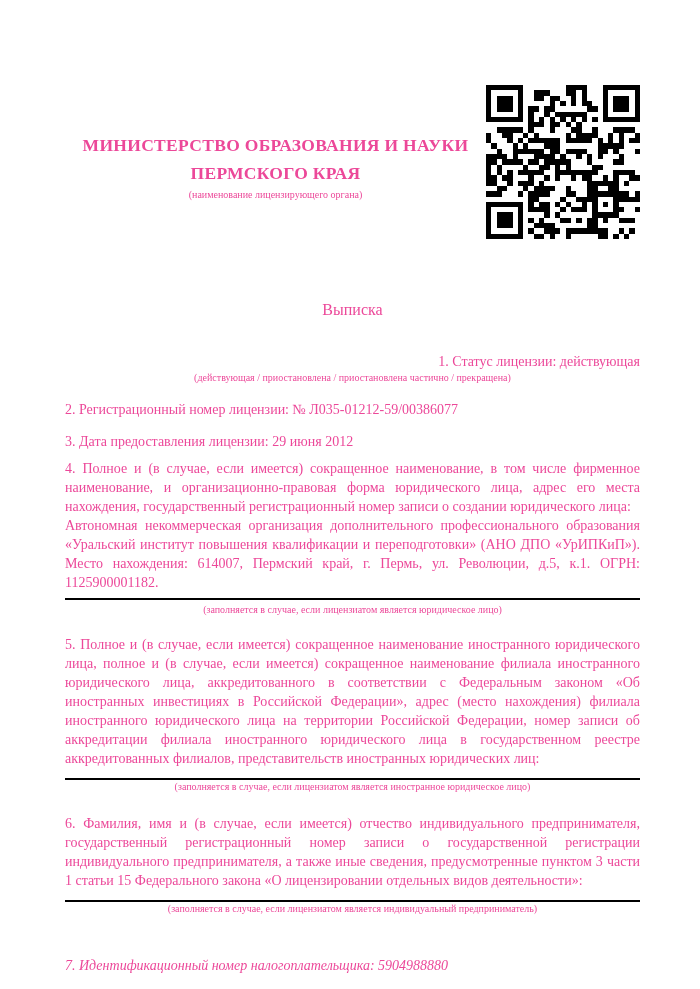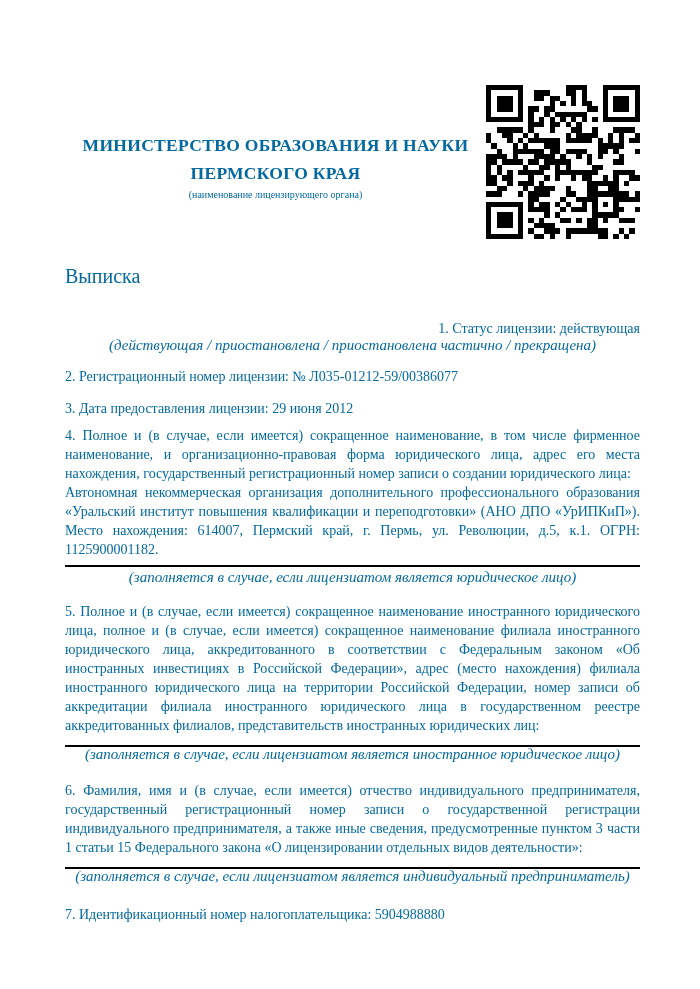--- a/index.html
+++ b/index.html
@@ -3,21 +3,21 @@
 <meta charset="utf-8">
 <style>
   html, body { margin: 0; padding: 0; background: #e8e8e8; }
   .page {
     position: relative;
     width: 700px;
     height: 989px;
     margin: 0 auto;
     background: #ffffff;
     font-family: "Liberation Serif", "DejaVu Serif", serif;
-    color: #0369a1;
+    color: #ec4899;
     overflow: hidden;
   }
   .content {
     position: absolute;
     left: 65px;
     top: 0;
     width: 575px;
   }
   .header-row {
     display: flex;
@@ -42,48 +42,47 @@
     line-height: 14px;
     margin-top: 1px;
   }
   .qr-block {
     width: 154px;
     height: 154px;
     flex-shrink: 0;
   }
   .qr-block svg { display: block; }
   .doc-title {
-    margin-top: 29px;
-    text-align: left;
-    font-size: 20px;
+    margin-top: 62px;
+    text-align: center;
+    font-size: 16px;
     line-height: 17.5px;
   }
   .item {
     font-size: 14px;
     line-height: 19px;
   }
   .just { text-align: justify; }
   .small-caption {
-    font-size: 15px;
+    font-size: 10px;
     line-height: 14px;
     text-align: center;
-    font-style: italic;
   }
   .hline {
     border-top: 2px solid #000;
     height: 0;
     margin-top: 6px;
   }
   .mt-item1 { margin-top: 33px; text-align: right; }
   .mt-item2 { margin-top: 15px; }
   .mt-item3 { margin-top: 13px; }
   .mt-item4 { margin-top: 8px; }
   .mt-item5 { margin-top: 18px; }
   .mt-item6 { margin-top: 20px; }
-  .mt-item7 { margin-top: 22px; }
+  .mt-item7 { margin-top: 40px; font-style: italic; }
   .cap4 { margin-top: 3px; }
   .line5 { margin-top: 10px; }
   .line6 { margin-top: 10px; }
 </style>
 </head>
 <body>
 
 <div class="page">
   <div class="content">
 

